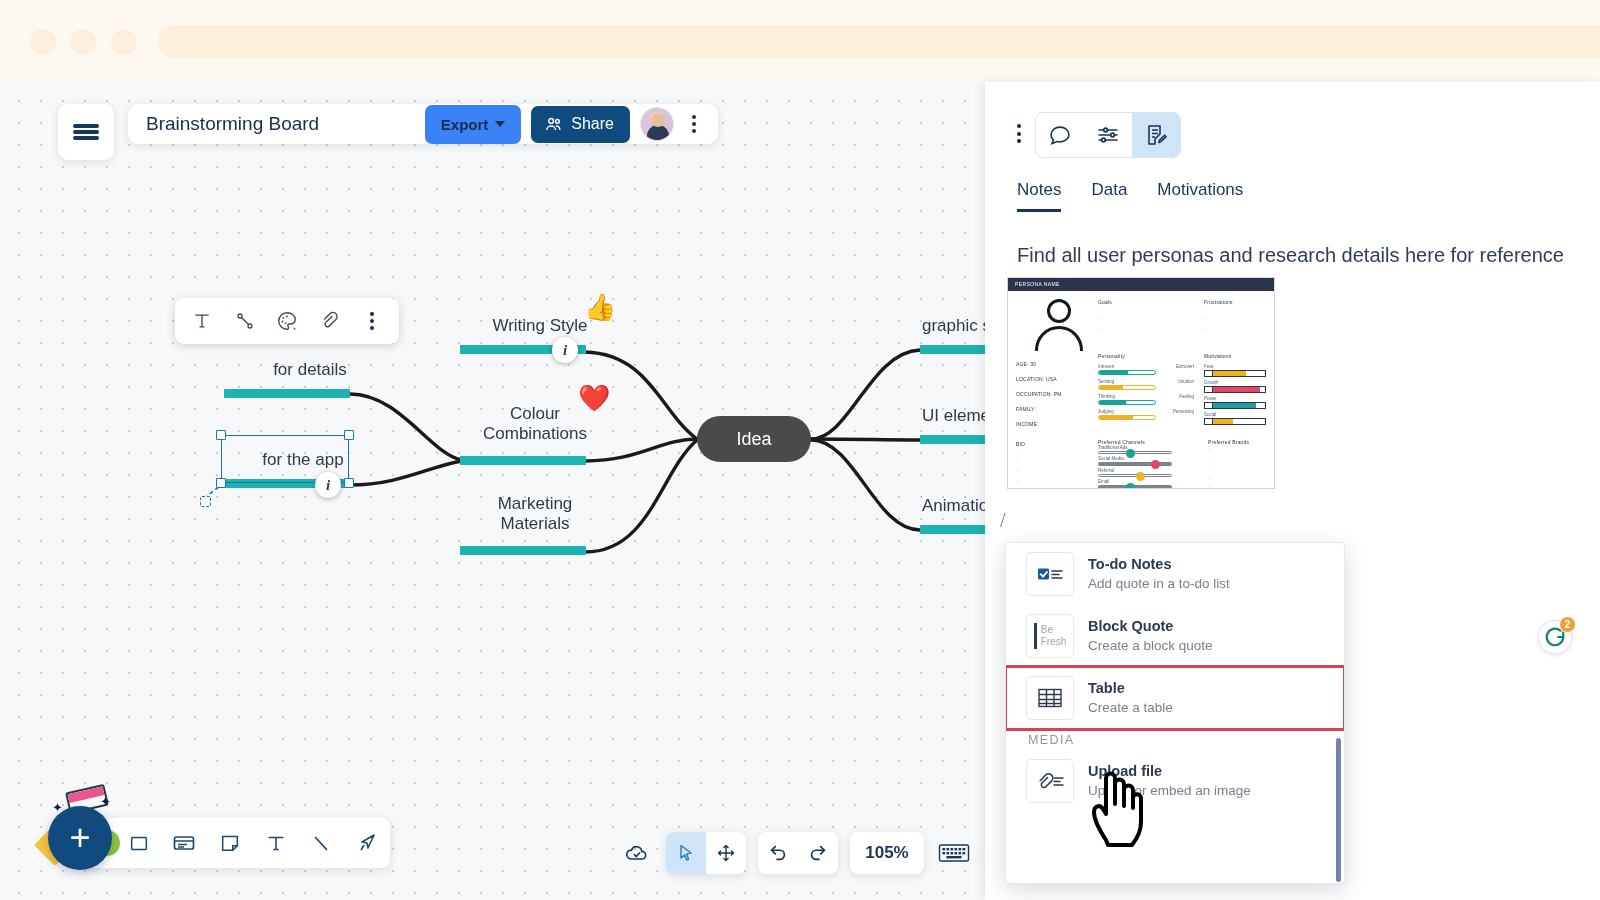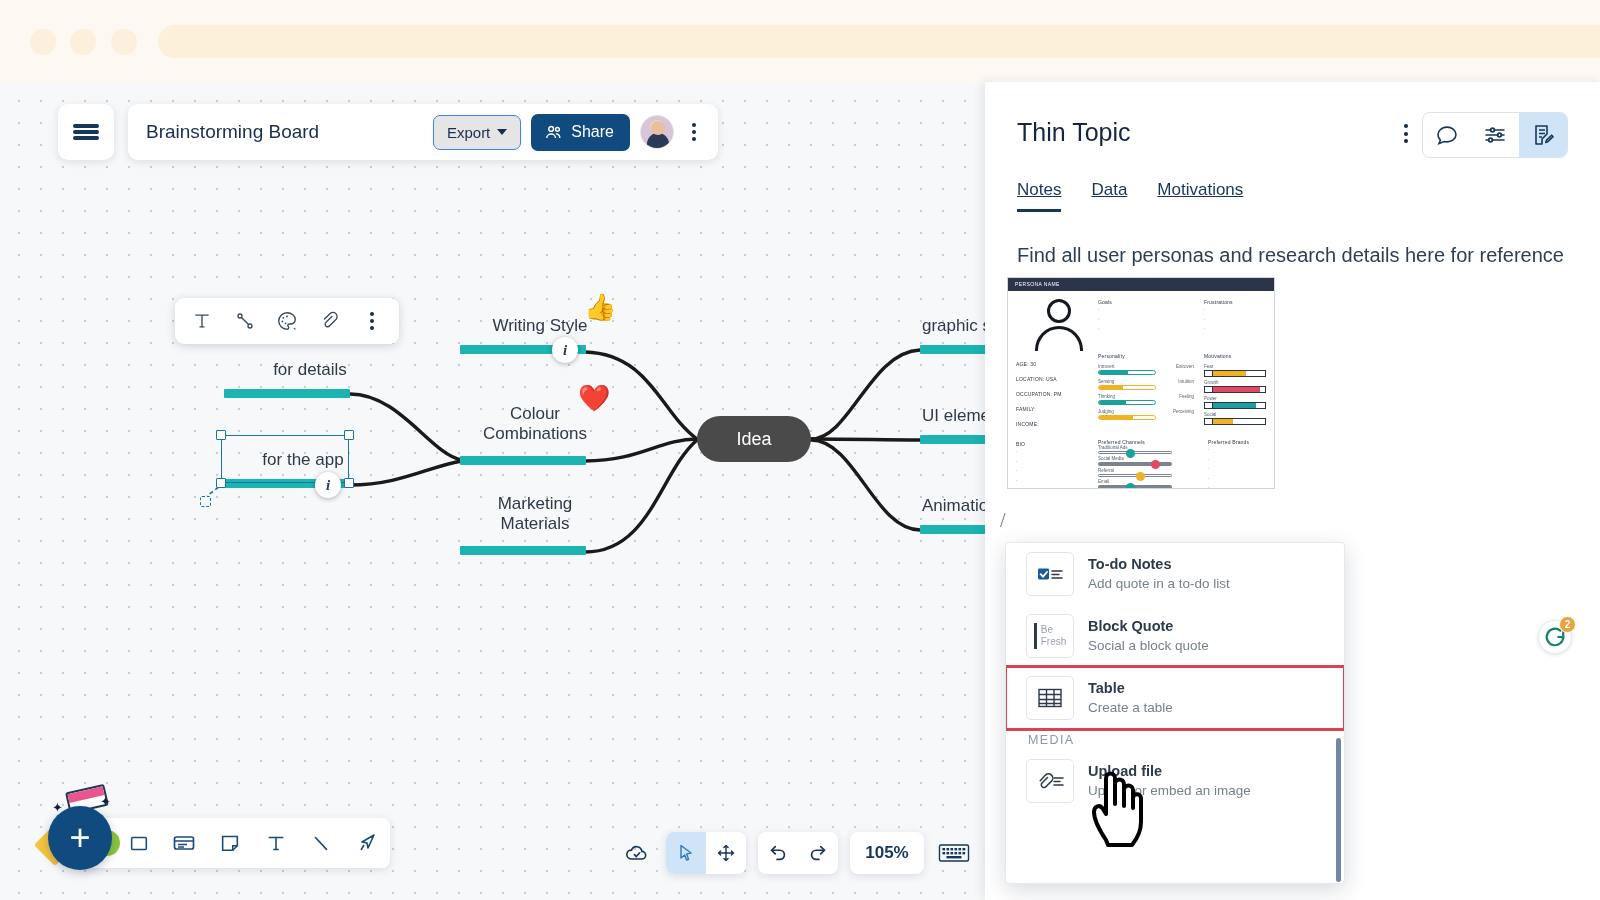--- a/index.html
+++ b/index.html
@@ -40,29 +40,29 @@
 
   
   .hamburger-btn {
     position: absolute; left: 58px; top: 22px; width: 56px; height: 56px;
     background: #fff; border-radius: 10px; box-shadow: 0 2px 8px rgba(16,32,60,.12);
     display: flex; align-items: center; justify-content: center; cursor: pointer;
   }
   .hamburger-btn .bar { width: 26px; height: 3.4px; background: #17365c; border-radius: 2px; margin: 2.6px 0; }
 
   .board-bar {
-    position: absolute; left: 128px; top: 22px; width: 590px; height: 56px;
+    position: absolute; left: 128px; top: 22px; width: 590px; height: 40px;
     background: #fff; border-radius: 10px; box-shadow: 0 2px 8px rgba(16,32,60,.12);
     display: flex; align-items: center; padding: 0 14px 0 18px; gap: 10px;
   }
   .board-title { font-size: 19px; color: #1b2d4f; flex: 1; }
   .export-btn {
-    border: 1px solid #3b82f6; border-radius: 7px; background: #e5e5e5;
+    border: 3px solid #3b82f6; border-radius: 7px; background: #3b82f6;
     padding: 8px 13px; font-size: 15px; color: #1b2d4f; cursor: pointer;
-    display: flex; align-items: center; gap: 7px; white-space: nowrap;
+    display: flex; align-items: center; gap: 7px; white-space: nowrap; font-weight: bold;
   }
   .caret-d { width: 0; height: 0; border-left: 5px solid transparent; border-right: 5px solid transparent; border-top: 6px solid #1b2d4f; }
   .share-btn {
     background: #114a7e; border: none; border-radius: 7px; color: #fff;
     padding: 9px 16px 9px 13px; font-size: 16px; cursor: pointer;
     display: flex; align-items: center; gap: 8px; white-space: nowrap;
   }
   .avatar {
     width: 34px; height: 34px; border-radius: 50%;
     background: radial-gradient(circle at 50% 34%, #f0d2bb 0 26%, #d8c5d8 27% 100%);
@@ -173,21 +173,21 @@
   .panel-kebab { display: flex; flex-direction: column; gap: 3.6px; padding: 12px 14px 0 0; cursor: pointer; }
   .panel-kebab i { width: 4px; height: 4px; border-radius: 50%; background: #16263f; display: block; }
   .panel-icon-group {
     border: 1px solid #dbe2ea; border-radius: 8px; display: flex; align-items: center;
     height: 46px; overflow: hidden;
   }
   .panel-icon-group .pi { width: 48px; height: 46px; display: flex; align-items: center; justify-content: center; cursor: pointer; color: #17365c; }
   .panel-icon-group .pi.active { background: #cfe5f7; }
 
   .tabs { display: flex; gap: 30px; padding: 22px 32px 0 32px; }
-  .tab { font-size: 17px; color: #17365c; padding-bottom: 9px; cursor: pointer; border-bottom: 3px solid transparent; text-decoration: underline; }
+  .tab { font-size: 17px; color: #17365c; padding-bottom: 9px; cursor: pointer; border-bottom: 3px solid transparent; }
   .tab.active { border-bottom-color: #17365c; }
 
   .panel-note { padding: 32px 32px 0 32px; font-size: 20px; color: #2f3e52; }
 
   
   .persona-card {
     position: absolute; left: 1007px; top: 277px; width: 268px; height: 212px;
     background: #fff; border: 1px solid #cfd5dd; overflow: hidden;
   }
   .persona-head { height: 13px; background: #2b3448; color: #fff; font-size: 5px; padding: 3px 0 0 7px; letter-spacing: .4px; }
@@ -488,21 +488,20 @@
           </g>
         </svg>
       </div>
       <div class="help-fab">?</div>
     </div>
 
   </div>
 
   <div class="panel">
     <div class="panel-head">
-      <div class="panel-title">Thin Topic</div>
       <div class="panel-kebab">
           <i></i>
           <i></i>
           <i></i>
         </div>
       <div class="panel-icon-group">
         <div class="pi">
           <svg width="24" height="24" viewBox="0 0 24 24" fill="none" stroke="#17365c" stroke-width="1.6">
               <path d="M21 11.5c0 4.1-4 7.4-9 7.4-1 0-2-.14-2.9-.4L4 20.5l1.4-3.5A7.2 7.2 0 013 11.5C3 7.4 7 4.1 12 4.1s9 3.3 9 7.4z"></path>
             </svg>
@@ -666,21 +665,21 @@
     <div class="slash-item">
       <div class="slash-icon">
         <div style="display:flex; align-items:center; gap:4px;">
           <div style="width:3px; height:26px; background:#2c3a4b;"></div>
           <div style="font-size:10px; line-height:1.25; color:#9aa3ae; white-space:pre-line;">Be
 Fresh</div>
         </div>
       </div>
       <div>
         <div class="slash-title">Block Quote</div>
-        <div class="slash-desc">Social a block quote</div>
+        <div class="slash-desc">Create a block quote</div>
       </div>
     </div>
 
     <div class="slash-item highlight">
       <div class="slash-icon">
         <svg width="26" height="22" viewBox="0 0 26 22" fill="none" stroke="#2c3a4b" stroke-width="1.4">
           <rect x="2" y="2.5" width="22" height="17"></rect>
           <path d="M2 7.5h22M2 12.5h22M2 16.5h22M9.5 2.5v17M17 2.5v17"></path>
         </svg>
       </div>

